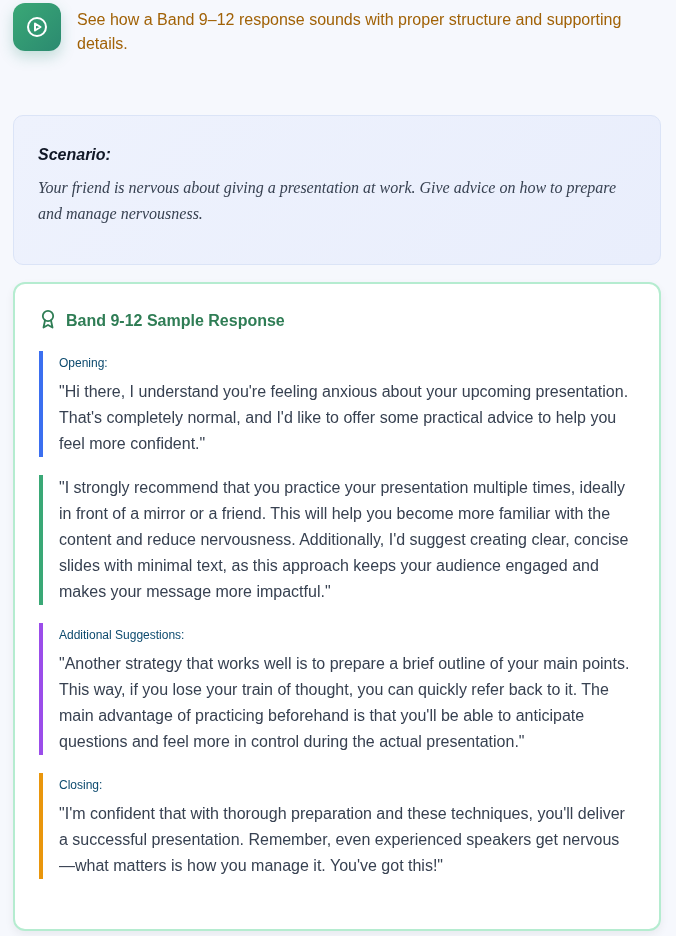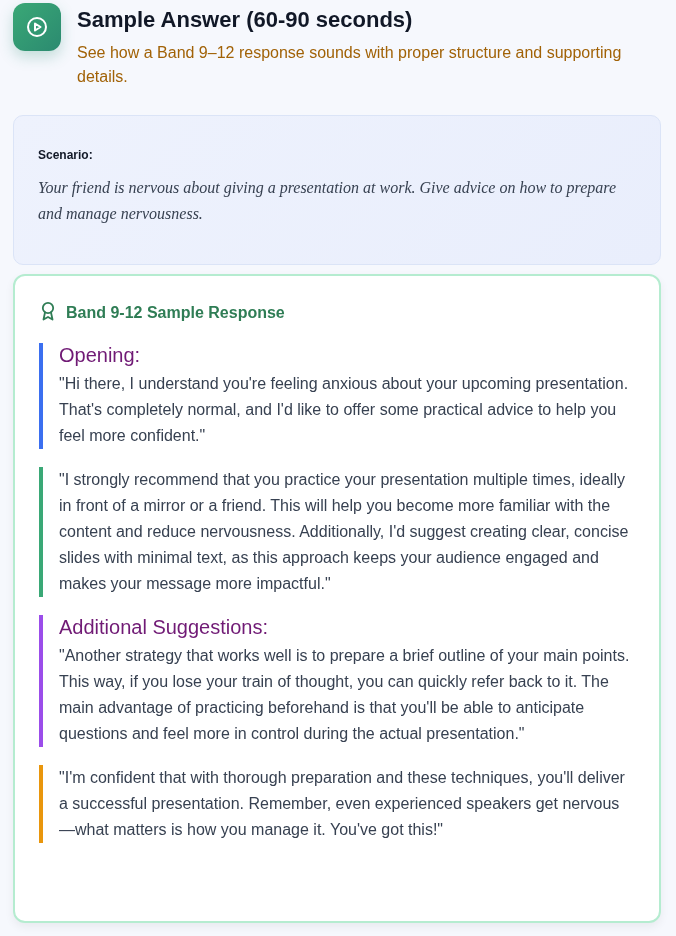--- a/index.html
+++ b/index.html
@@ -29,60 +29,59 @@
   .subtitle {
     font-size: 16px; color: #a16207; line-height: 24px;
     margin-top: 5px; width: 570px;
   }
   .scenario {
     position: absolute; left: 13px; top: 115px; width: 648px; height: 150px;
     background: linear-gradient(135deg, #eef2fd 0%, #e9eefc 100%);
     border: 1px solid #dbe4f7; border-radius: 10px;
     padding: 29px 24px 0 24px;
   }
-  .scenario-label { font-size: 12px; font-weight: 700; color: #111827; line-height: 20px; }
+  .scenario-label { font-size: 16px; font-weight: 700; color: #111827; line-height: 20px; font-style: italic; }
   .scenario-text {
     font-size: 16px; font-style: italic; color: #374151;
     line-height: 26px; margin-top: 10px; font-family: Liberation Serif, serif;
   }
   .response-card {
-    position: absolute; left: 13px; top: 274px; width: 648px; height: 649px;
+    position: absolute; left: 13px; top: 282px; width: 648px; height: 649px;
     background: #ffffff; border: 2px solid #b5ecd0; border-radius: 12px;
     box-shadow: 0 4px 10px rgba(0,0,0,0.06);
     padding: 25px 24px 0 24px;
   }
   .card-header { display: flex; align-items: center; height: 24px; }
   .card-header-title {
     font-size: 16px; font-weight: 700; color: #2f7d55; margin-left: 9px;
   }
   .section {
     position: relative; padding-left: 20px; margin-top: 18px;
   }
   .section:first-of-type { margin-top: 14px; }
   .section::before {
     content: ""; position: absolute; left: 0; top: 0; bottom: 0; width: 4px;
     background: var(--bar);
   }
-  .section-label { font-size: 20px; color: #701a75; line-height: 24px; }
+  .section-label { font-size: 12px; color: #0c4a6e; line-height: 24px; }
   .section-text {
     font-size: 16px; color: #374151; line-height: 26px; margin-top: 4px;
   }
 </style>
 </head>
 <body>
 
 <div class="header">
   <div class="header-icon">
     <svg width="24" height="24" viewBox="0 0 24 24" fill="none" stroke="#ffffff" stroke-width="2" stroke-linecap="round" stroke-linejoin="round">
       <circle cx="12" cy="12" r="9"></circle>
       <path d="M10 8.5 L15.5 12 L10 15.5 Z"></path>
     </svg>
   </div>
   <div class="header-text">
-    <div class="title">Sample Answer (60-90 seconds)</div>
     <div class="subtitle">See how a Band 9–12 response sounds with proper structure and supporting details.</div>
   </div>
 </div>
 
 <div class="scenario">
   <div class="scenario-label">Scenario:</div>
   <div class="scenario-text">Your friend is nervous about giving a presentation at work. Give advice on how to prepare and manage nervousness.</div>
 </div>
 
 <div class="response-card">
@@ -104,15 +103,16 @@
   <div class="section" style="--bar:#3aa876">
     <div class="section-text">"I strongly recommend that you practice your presentation multiple times, ideally in front of a mirror or a friend. This will help you become more familiar with the content and reduce nervousness. Additionally, I'd suggest creating clear, concise slides with minimal text, as this approach keeps your audience engaged and makes your message more impactful."</div>
   </div>
 
   <div class="section" style="--bar:#9b4dea">
     <div class="section-label">Additional Suggestions:</div>
     <div class="section-text">"Another strategy that works well is to prepare a brief outline of your main points. This way, if you lose your train of thought, you can quickly refer back to it. The main advantage of practicing beforehand is that you'll be able to anticipate questions and feel more in control during the actual presentation."</div>
   </div>
 
   <div class="section" style="--bar:#e9960c">
+    <div class="section-label">Closing:</div>
     <div class="section-text">"I'm confident that with thorough preparation and these techniques, you'll deliver a successful presentation. Remember, even experienced speakers get nervous—what matters is how you manage it. You've got this!"</div>
   </div>
 </div>
 
 </body></html>

